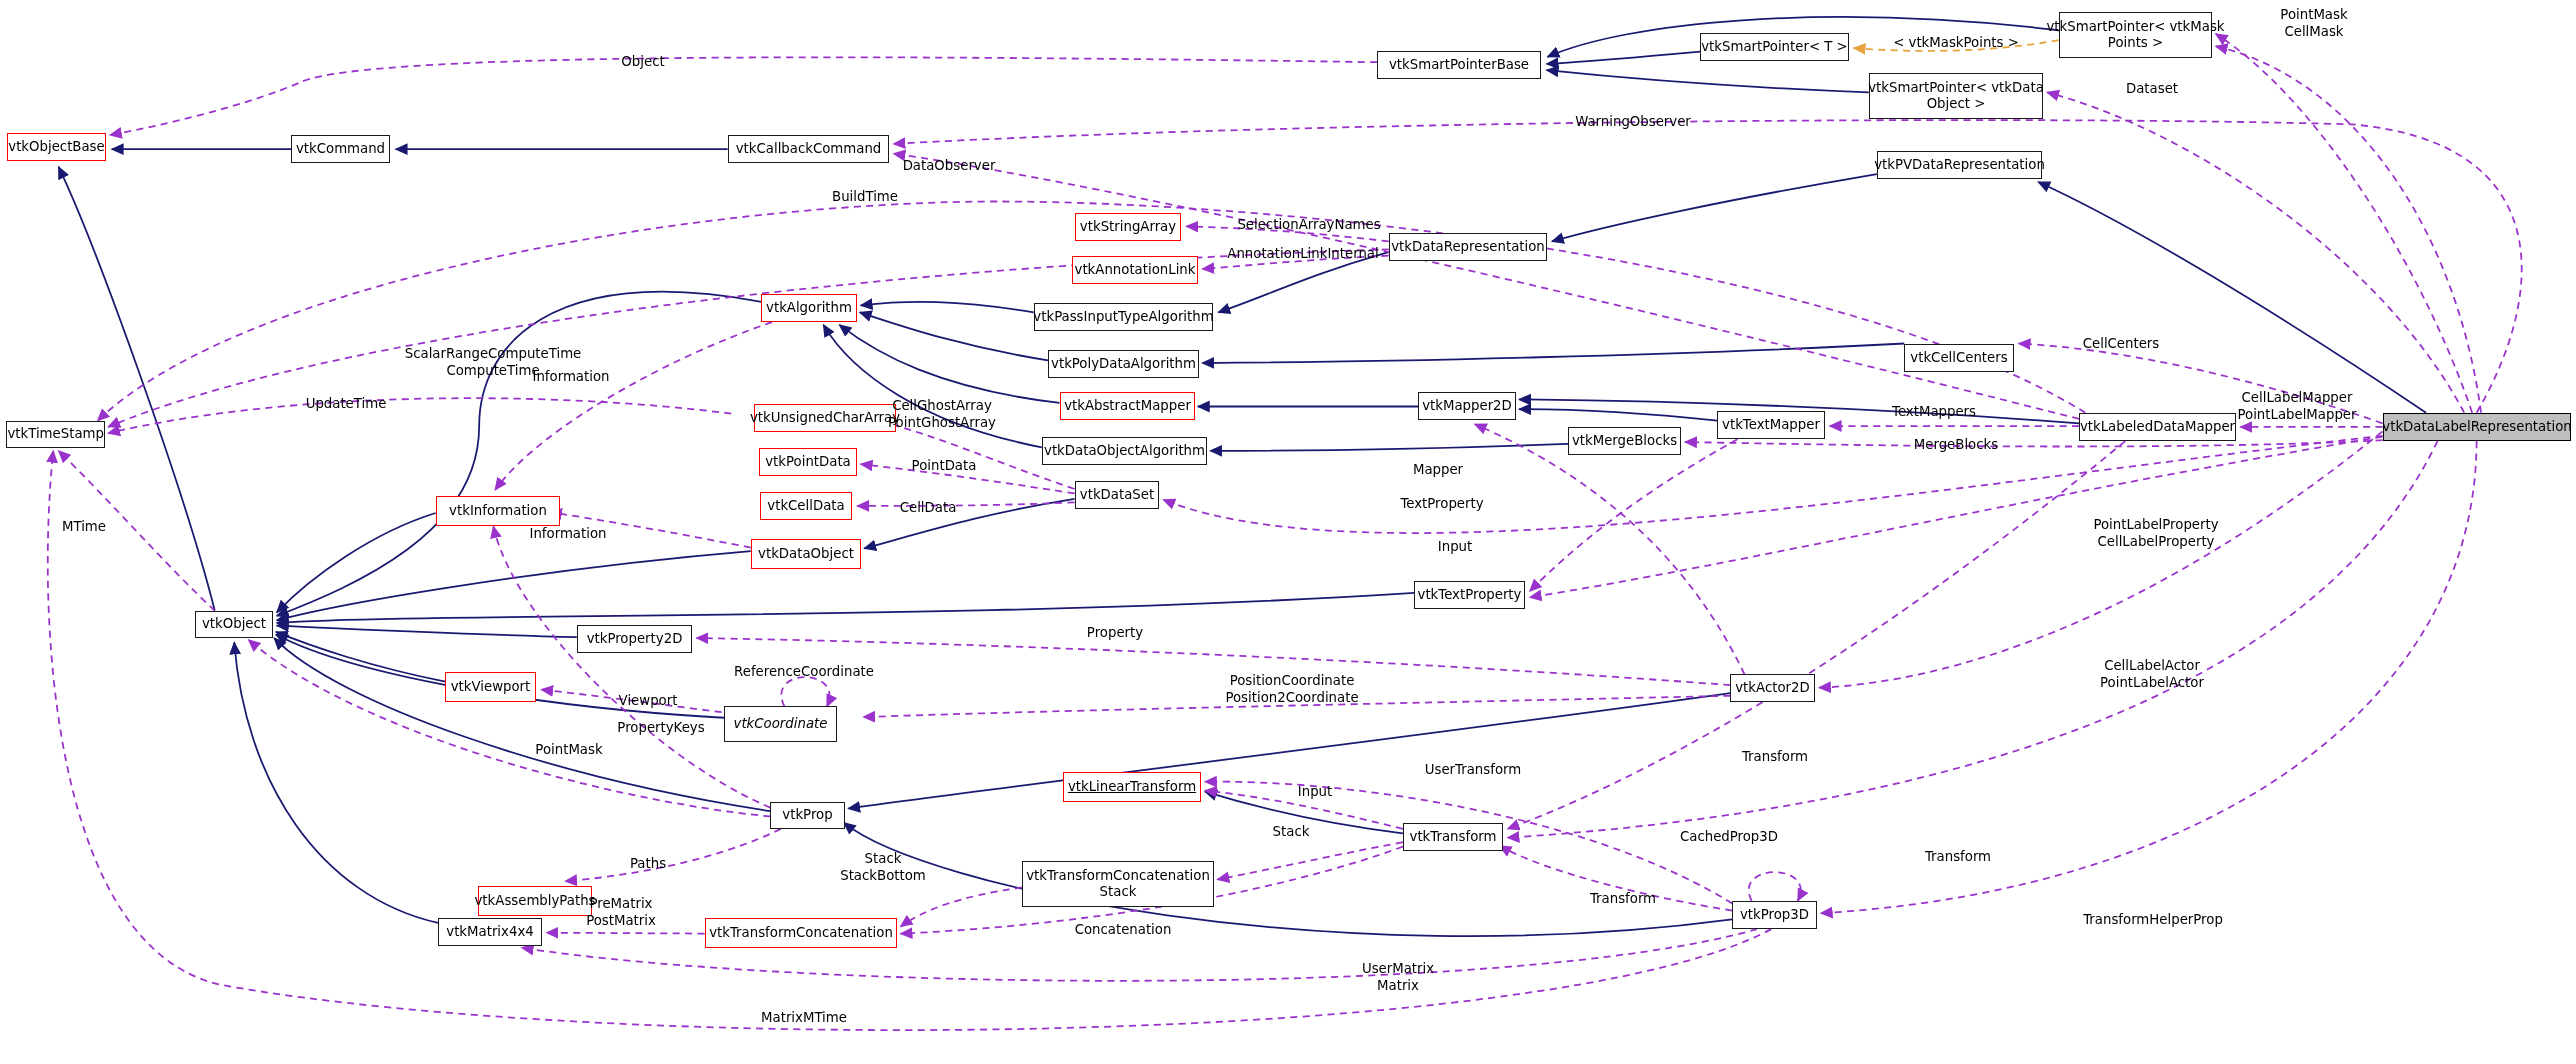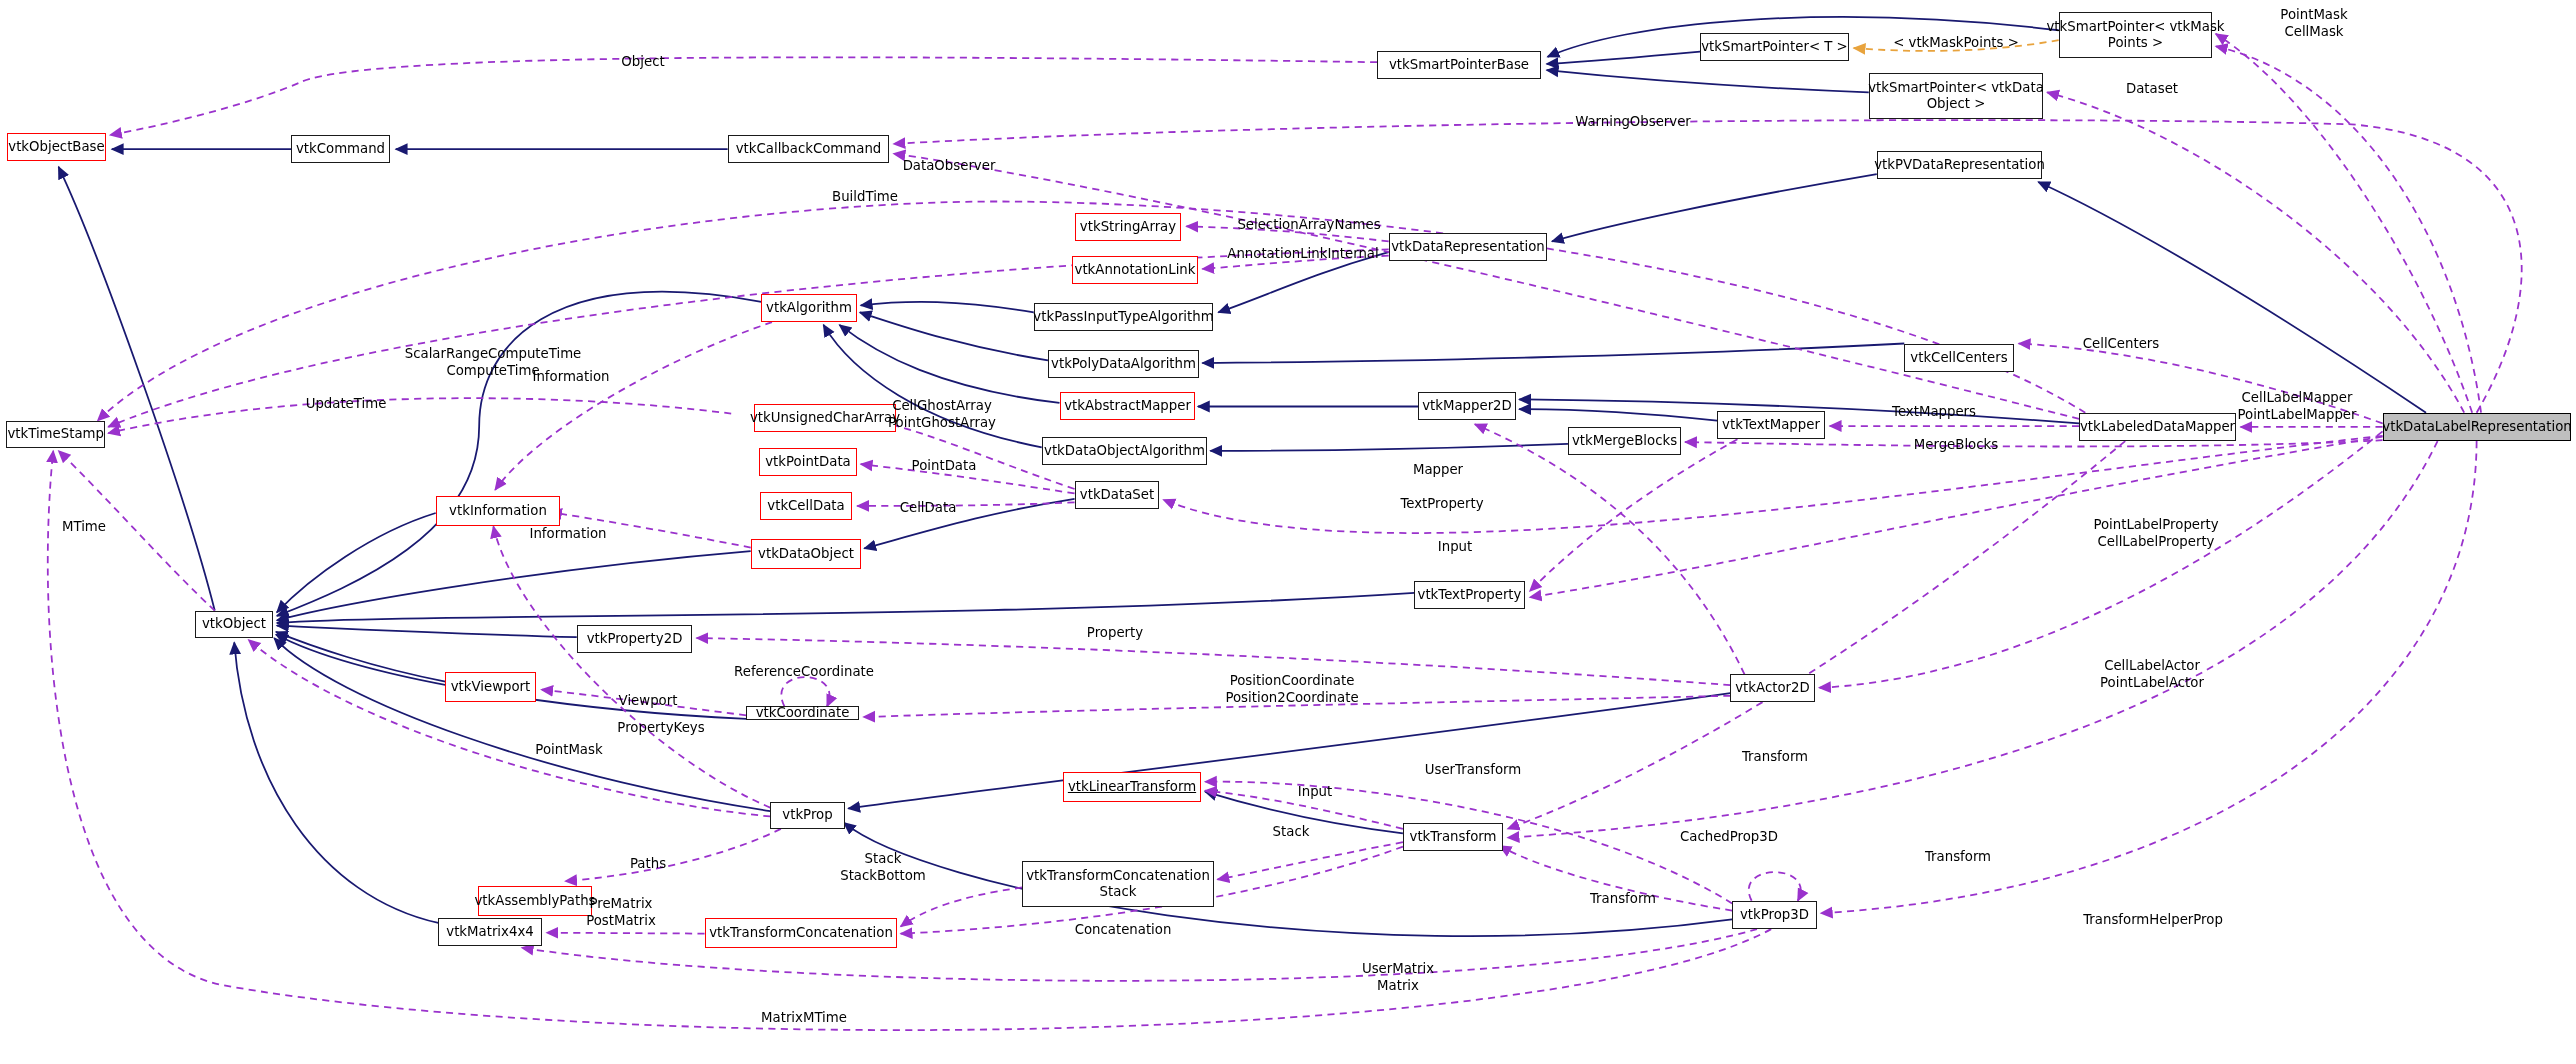--- a/index.html
+++ b/index.html
@@ -138,21 +138,21 @@
     <div class="node red" style="left: 760px; top: 492px; width: 92px; height: 28px;">vtkCellData</div>
     <div class="node" style="left: 1075px; top: 481px; width: 84px; height: 28px;">vtkDataSet</div>
     <div class="node" style="left: 6.2px; top: 421px; width: 99px; height: 27px;">vtkTimeStamp</div>
     <div class="node red" style="left: 436px; top: 496px; width: 124px; height: 30px;">vtkInformation</div>
     <div class="node red" style="left: 751px; top: 539px; width: 110px; height: 30px;">vtkDataObject</div>
     <div class="node" style="left: 195px; top: 611px; width: 78px; height: 27px;">vtkObject</div>
     <div class="node" style="left: 1414px; top: 581px; width: 111px; height: 28px;">vtkTextProperty</div>
     <div class="node" style="left: 577px; top: 625px; width: 115px; height: 28px;">vtkProperty2D</div>
     <div class="node red" style="left: 445px; top: 672px; width: 91px; height: 30px;">vtkViewport</div>
     <div class="node" style="left: 1730px; top: 674px; width: 85px; height: 28px;">vtkActor2D</div>
-    <div class="node" style="left: 746px; top: 706px; width: 113px; height: 14px;">vtkCoordinate</div>
+    <div class="node" style="left: 724px; top: 706px; width: 113px; height: 36px; font-style: italic;">vtkCoordinate</div>
     <div class="node" style="left: 770px; top: 802px; width: 75px; height: 27px;">vtkProp</div>
     <div class="node red" style="left: 1063px; top: 772px; width: 138px; height: 30px; text-decoration: underline;">vtkLinearTransform</div>
     <div class="node" style="left: 1403px; top: 823px; width: 100px; height: 28px;">vtkTransform</div>
     <div class="node" style="left: 1022px; top: 861px; width: 192px; height: 46px;">vtkTransformConcatenation
 Stack</div>
     <div class="node red" style="left: 430px; top: 886px; width: 114px; height: 30px; margin-left: 48px;">vtkAssemblyPaths</div>
     <div class="node" style="left: 438px; top: 918px; width: 104px; height: 28px;">vtkMatrix4x4</div>
     <div class="node red" style="left: 705px; top: 918px; width: 192px; height: 30px;">vtkTransformConcatenation</div>
     <div class="node" style="left: 1732px; top: 901px; width: 85px; height: 28px;">vtkProp3D</div>
     <div class="edge-label" style="left: 643px; top: 62px;">Object</div>

